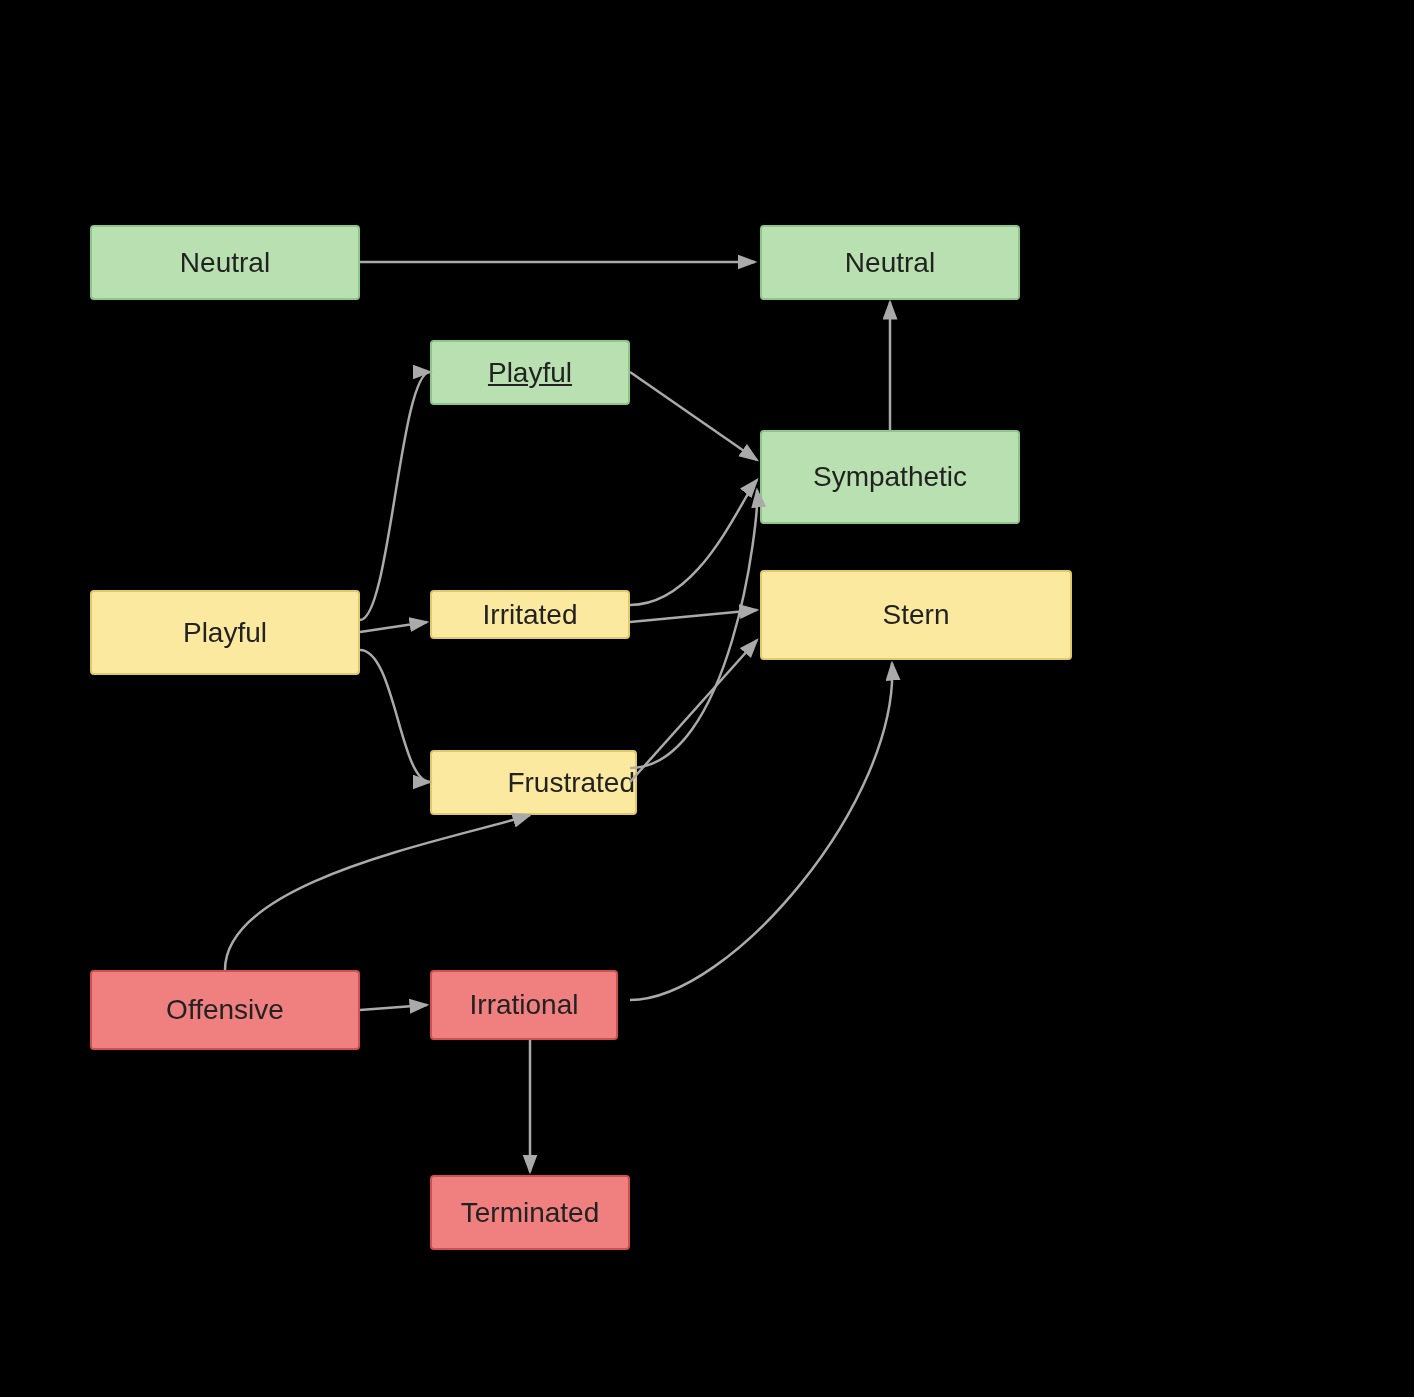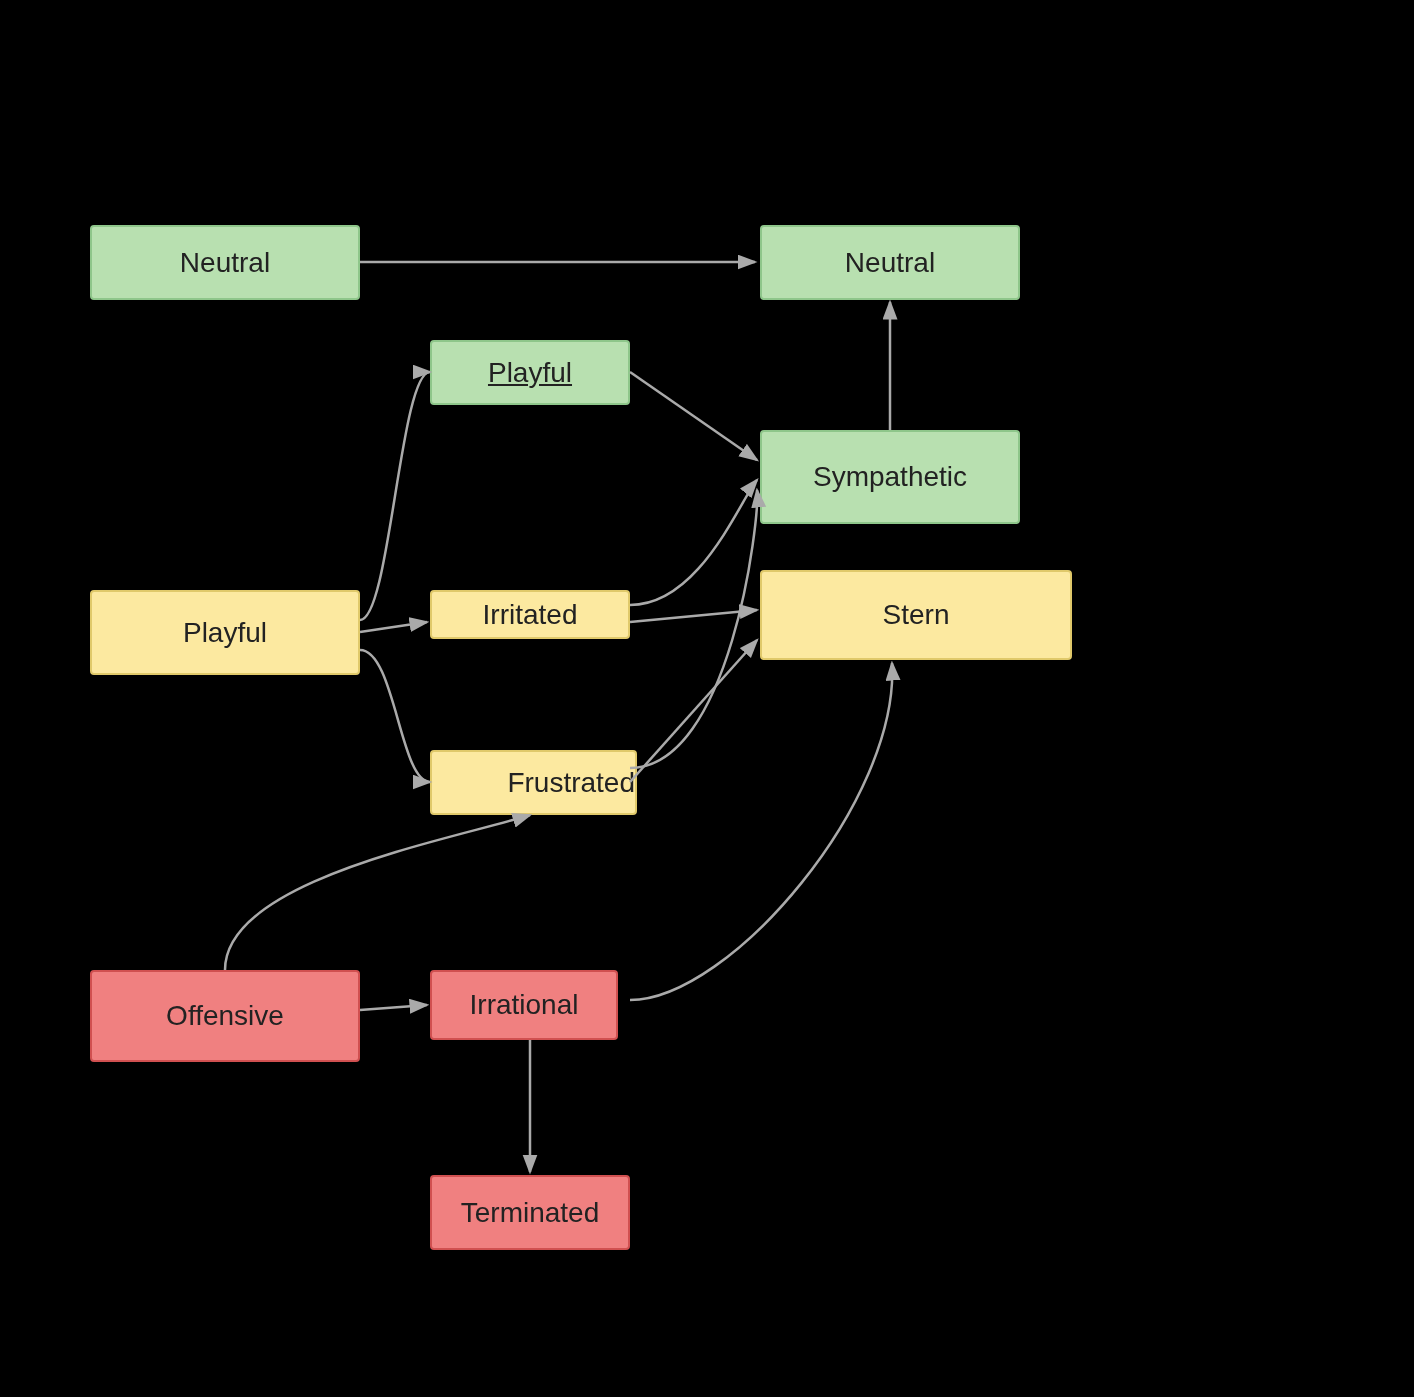--- a/index.html
+++ b/index.html
@@ -73,21 +73,21 @@
   </div>
 <div class="node node-yellow" style="left:430px;top:590px;width:200px;height:49px;">
     <span>Irritated</span>
   </div>
 <div class="node node-yellow" style="left:760px;top:570px;width:312px;height:90px;">
     <span>Stern</span>
   </div>
 <div class="node node-yellow" style="left:430px;top:750px;width:207px;height:65px;justify-content:flex-end;">
     <span>Frustrated</span>
   </div>
-<div class="node node-red" style="left:90px;top:970px;width:270px;height:92px;">
+<div class="node node-red" style="left:90px;top:970px;width:270px;height:80px;">
     <span>Offensive</span>
   </div>
 <div class="node node-red" style="left:430px;top:970px;width:188px;height:70px;">
     <span>Irrational</span>
   </div>
 <div class="node node-red" style="left:430px;top:1175px;width:200px;height:75px;">
     <span>Terminated</span>
   </div>
 
 <svg class="arrows">

